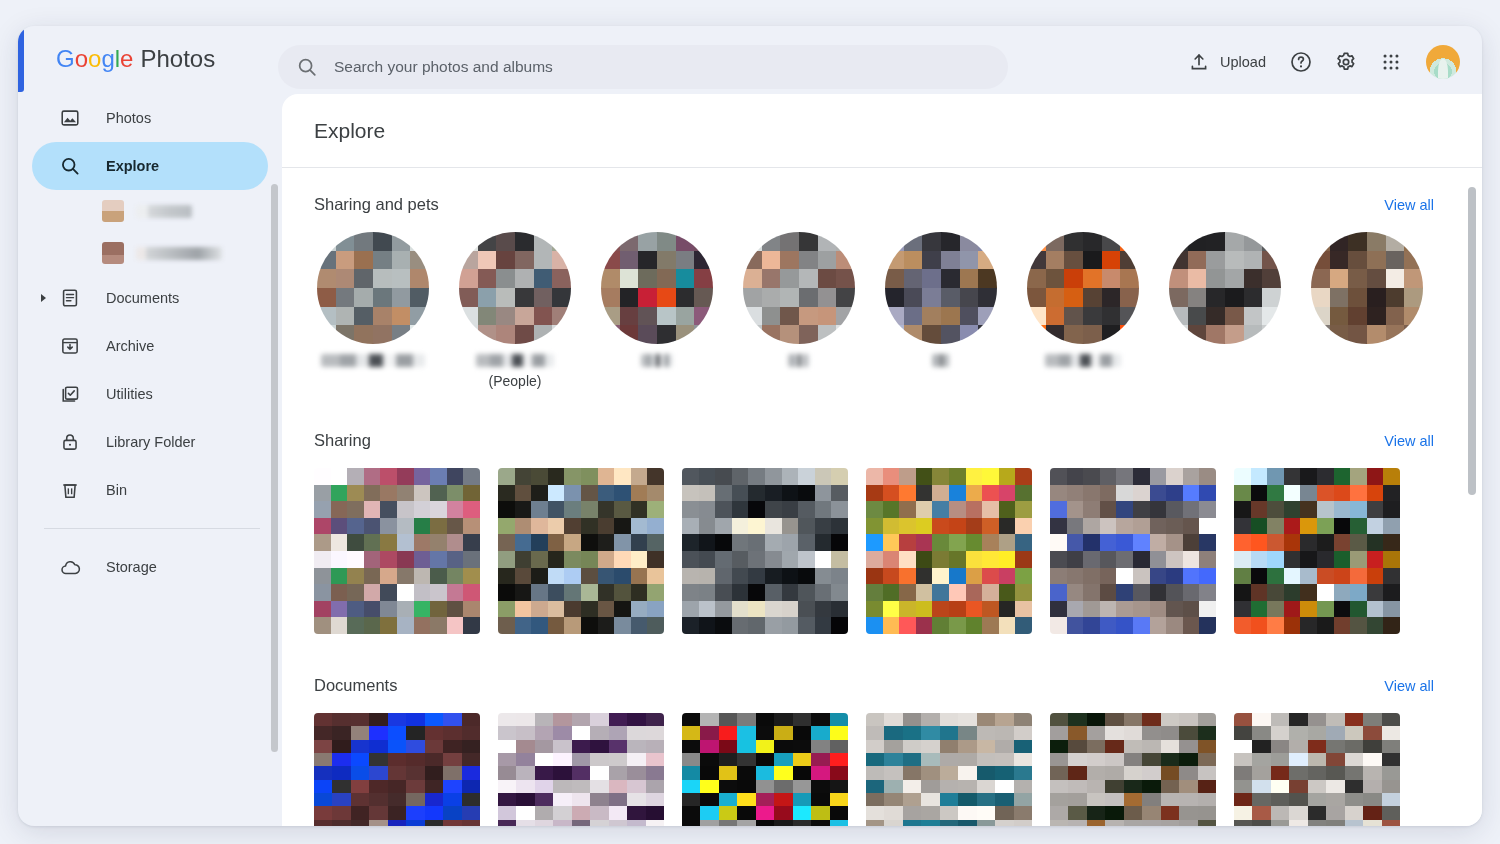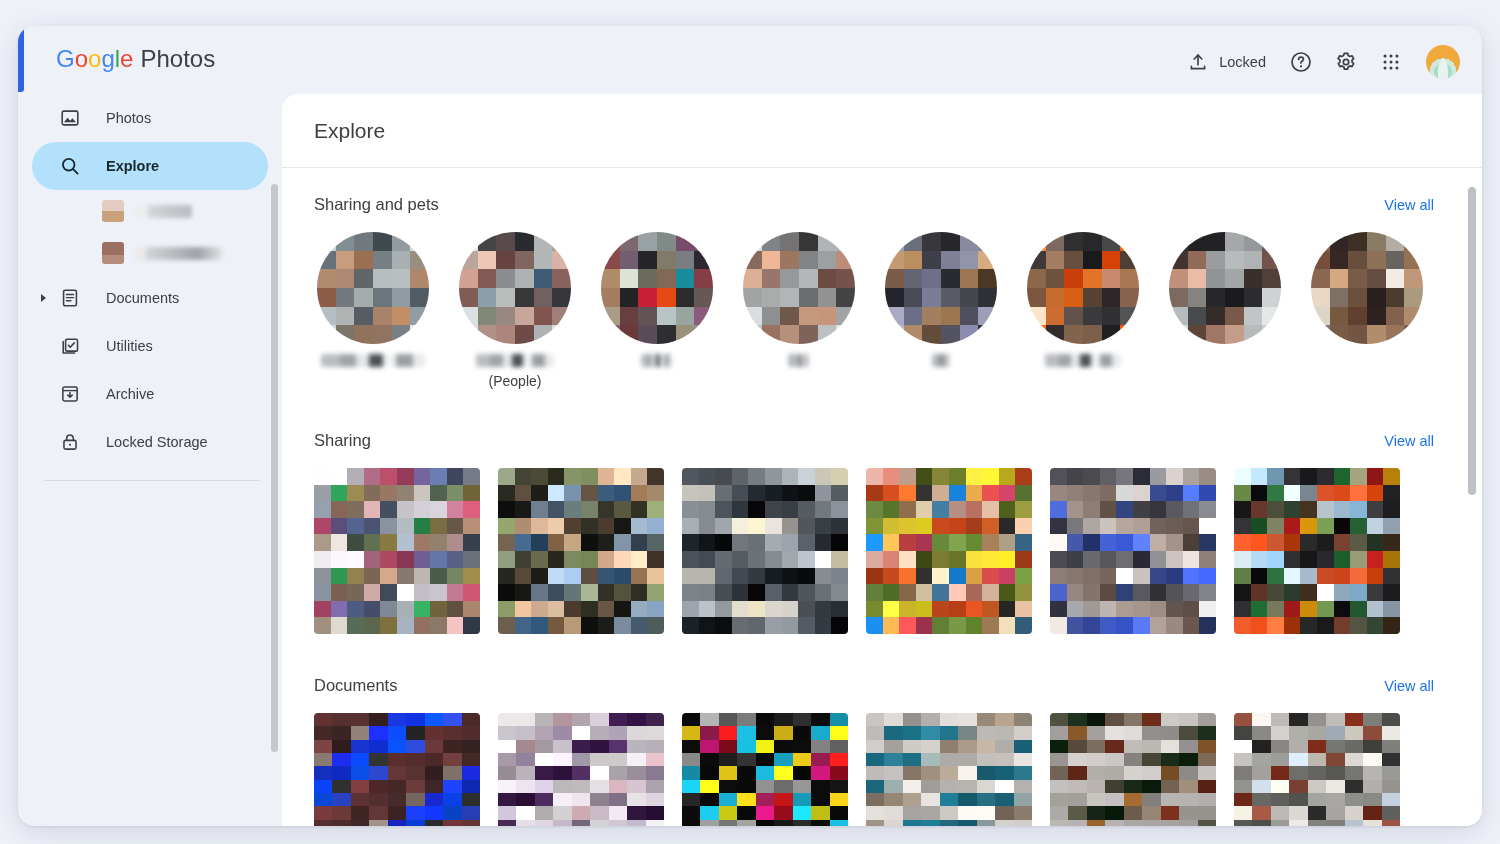--- a/index.html
+++ b/index.html
@@ -325,30 +325,37 @@
 <div id="app-window">
 
   <div id="accent-bar"></div>
 
   <div id="topbar">
 
     <div id="brand">
       <span class="g1">G</span><span class="g2">o</span><span class="g3">o</span><span class="g4">g</span><span class="g5">l</span><span class="g6">e</span><span class="word">Photos</span>
     </div>
 
+    <div id="searchbar">
+      <svg class="s-icon" viewBox="0 0 24 24">
+        <circle cx="10.5" cy="10.5" r="6.5" fill="none" stroke="#3c4043" stroke-width="1.9"></circle>
+        <line x1="15.4" y1="15.4" x2="20.5" y2="20.5" stroke="#3c4043" stroke-width="1.9" stroke-linecap="round"></line>
+      </svg>
+      <input id="search-input" type="text" placeholder="Search your photos and albums" style="">
+    </div>
 
     <div id="topbar-right">
 
       <div class="tb-btn">
         <svg width="22" height="22" viewBox="0 0 24 24">
           <path d="M12 4.5 L12 15" stroke="#3c4043" stroke-width="1.8" stroke-linecap="round" fill="none"></path>
           <path d="M7.8 8.7 L12 4.5 L16.2 8.7" stroke="#3c4043" stroke-width="1.8" stroke-linecap="round" stroke-linejoin="round" fill="none"></path>
           <path d="M4.8 16.6 L4.8 19.3 L19.2 19.3 L19.2 16.6" stroke="#3c4043" stroke-width="1.8" stroke-linecap="round" fill="none"></path>
         </svg>
-        <span>Locked</span>
+        <span>Upload</span>
       </div>
 
       <div class="tb-icon-btn">
         <svg width="24" height="24" viewBox="0 0 24 24">
           <circle cx="12" cy="12" r="9" fill="none" stroke="#3c4043" stroke-width="1.7"></circle>
           <path d="M9.6 9.4c0-1.4 1.1-2.3 2.4-2.3 1.3 0 2.4.9 2.4 2.1 0 1.9-2.4 1.8-2.4 3.7" fill="none" stroke="#3c4043" stroke-width="1.7" stroke-linecap="round"></path>
           <circle cx="12" cy="16.4" r="1.05" fill="#3c4043"></circle>
         </svg>
       </div>
 
@@ -425,53 +432,72 @@
             <line x1="8.2" y1="11.6" x2="15.8" y2="11.6" stroke="#3c4043" stroke-width="1.6" stroke-linecap="round"></line>
             <line x1="8.2" y1="15" x2="13" y2="15" stroke="#3c4043" stroke-width="1.6" stroke-linecap="round"></line>
           </svg>
         </span>
         <span class="ni-label">Documents</span>
       </div>
 
       <div class="nav-item">
         <span class="ni-icon">
           <svg width="22" height="22" viewBox="0 0 24 24">
+            <rect x="4.2" y="4.4" width="15.6" height="15.2" rx="1.8" fill="none" stroke="#3c4043" stroke-width="1.7"></rect>
+            <line x1="4.4" y1="8.3" x2="19.6" y2="8.3" stroke="#3c4043" stroke-width="1.5"></line>
+            <path d="M12 10.5 L12 15.6 M9.6 13.2 L12 15.6 L14.4 13.2" fill="none" stroke="#3c4043" stroke-width="1.7" stroke-linecap="round" stroke-linejoin="round"></path>
+          </svg>
+        </span>
+        <span class="ni-label">Archive</span>
+      </div>
+
+      <div class="nav-item">
+        <span class="ni-icon">
+          <svg width="22" height="22" viewBox="0 0 24 24">
             <rect x="7.2" y="4.6" width="13" height="13" rx="1.6" fill="none" stroke="#3c4043" stroke-width="1.7"></rect>
             <path d="M10.3 11.3 L12.3 13.3 L16.6 8.6" fill="none" stroke="#3c4043" stroke-width="1.7" stroke-linecap="round" stroke-linejoin="round"></path>
             <path d="M4.6 7.2 L4.6 19.6 L17 19.6" fill="none" stroke="#3c4043" stroke-width="1.7" stroke-linecap="round"></path>
           </svg>
         </span>
         <span class="ni-label">Utilities</span>
-      </div>
-
-      <div class="nav-item">
-        <span class="ni-icon">
-          <svg width="22" height="22" viewBox="0 0 24 24">
-            <rect x="4.2" y="4.4" width="15.6" height="15.2" rx="1.8" fill="none" stroke="#3c4043" stroke-width="1.7"></rect>
-            <line x1="4.4" y1="8.3" x2="19.6" y2="8.3" stroke="#3c4043" stroke-width="1.5"></line>
-            <path d="M12 10.5 L12 15.6 M9.6 13.2 L12 15.6 L14.4 13.2" fill="none" stroke="#3c4043" stroke-width="1.7" stroke-linecap="round" stroke-linejoin="round"></path>
-          </svg>
-        </span>
-        <span class="ni-label">Archive</span>
       </div>
 
       <div class="nav-item">
         <span class="ni-icon">
           <svg width="22" height="22" viewBox="0 0 24 24">
             <rect x="5.4" y="10.2" width="13.2" height="9.6" rx="1.8" fill="none" stroke="#3c4043" stroke-width="1.7"></rect>
             <path d="M8.4 10.2 V7.9 a3.6 3.6 0 0 1 7.2 0 V10.2" fill="none" stroke="#3c4043" stroke-width="1.7"></path>
             <circle cx="12" cy="15" r="1.15" fill="#3c4043"></circle>
           </svg>
         </span>
-        <span class="ni-label">Locked Storage</span>
+        <span class="ni-label">Library Folder</span>
       </div>
 
+      <div class="nav-item">
+        <span class="ni-icon">
+          <svg width="22" height="22" viewBox="0 0 24 24">
+            <path d="M6.4 6.6 L17.6 6.6 L16.5 20 L7.5 20 Z" fill="none" stroke="#3c4043" stroke-width="1.7" stroke-linejoin="round"></path>
+            <line x1="5.2" y1="6.6" x2="18.8" y2="6.6" stroke="#3c4043" stroke-width="1.7" stroke-linecap="round"></line>
+            <line x1="10.2" y1="10.2" x2="10.2" y2="16.6" stroke="#3c4043" stroke-width="1.5"></line>
+            <line x1="13.8" y1="10.2" x2="13.8" y2="16.6" stroke="#3c4043" stroke-width="1.5"></line>
+          </svg>
+        </span>
+        <span class="ni-label">Bin</span>
+      </div>
 
       <div id="sidebar-divider"></div>
 
+      <div class="nav-item" style="margin-top:14px;">
+        <span class="ni-icon">
+          <svg width="23" height="23" viewBox="0 0 24 24">
+            <path d="M7.2 18.2 a3.9 3.9 0 0 1 -.3 -7.8 a5 5 0 0 1 9.6 -1.2 a3.9 3.9 0 0 1 .5 9 Z" fill="none" stroke="#3c4043" stroke-width="1.6" stroke-linejoin="round"></path>
+          </svg>
+        </span>
+        <span class="ni-label">Storage</span>
+      </div>
 
     </div>
 
     <div id="sidebar-track">
       <div id="sidebar-thumb"></div>
     </div>
   </div>
 
   <div id="content">
 

